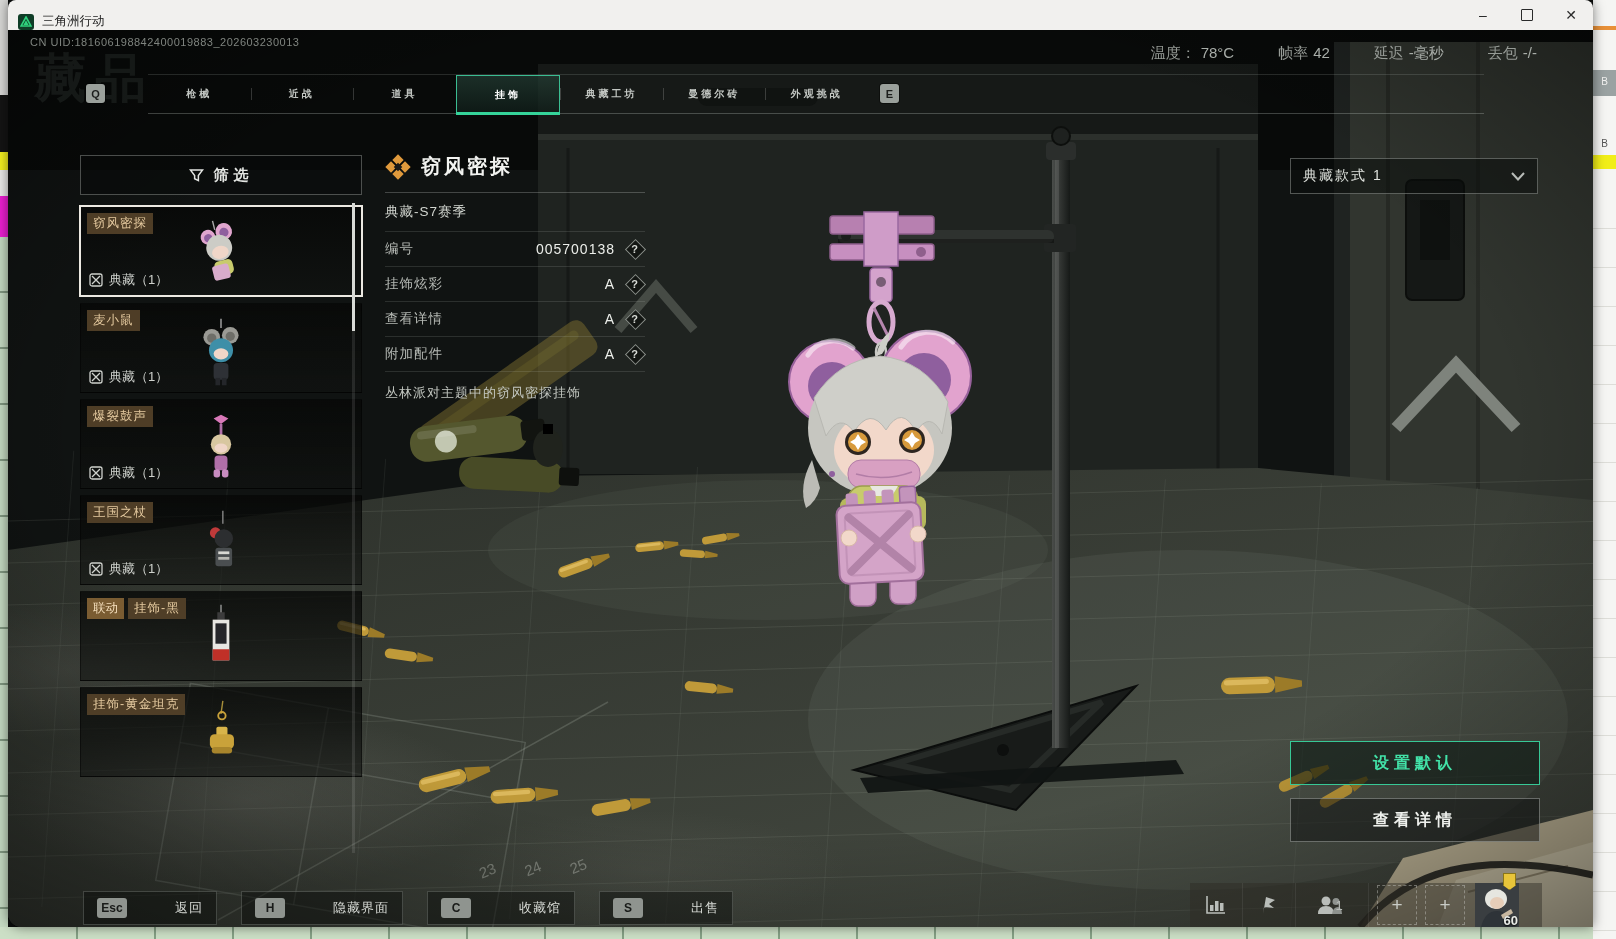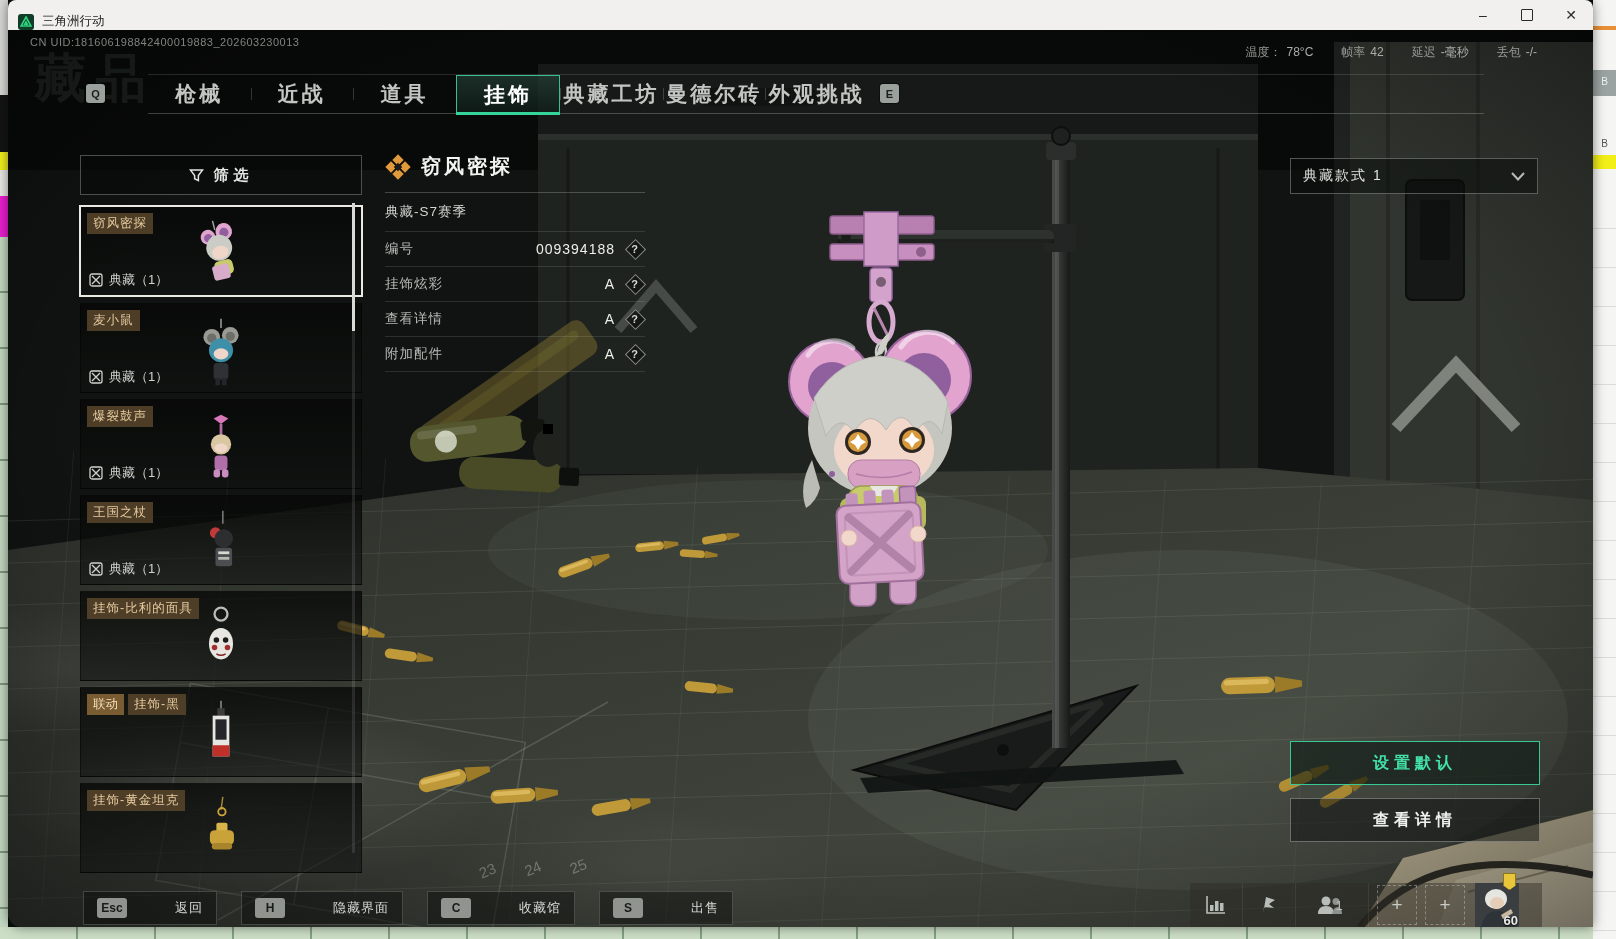--- a/index.html
+++ b/index.html
@@ -27,29 +27,29 @@
   .wc{width:44px;height:100%;display:flex;align-items:center;justify-content:center;
       color:#2a2a2a;font-size:14px;}
   .wc .maxbox{width:10px;height:10px;border:1.3px solid #2a2a2a;border-radius:1px;}
 
   
   #viewport{left:0;top:30px;width:1585px;height:897px;background:#0d100e;overflow:hidden;}
   #scene{position:absolute;left:0;top:0;}
 
   #uid{left:22px;top:6px;font-size:11px;color:#7f847f;letter-spacing:.5px;}
   #watermark{left:26px;top:14px;font-size:52px;font-weight:bold;color:rgba(160,172,165,.10);letter-spacing:8px;}
-  #stats{right:56px;top:14px;display:flex;gap:28px;font-size:12px;color:#969b96;align-items:center;}
+  #stats{right:56px;top:14px;display:flex;gap:44px;font-size:15px;color:#969b96;align-items:center;}
   #stats span{margin-left:5px;color:#a8ada8;}
 
   
   #tabbar{left:140px;top:44px;width:1336px;height:38px;
     border-top:1px solid rgba(200,210,205,.16);border-bottom:1px solid rgba(200,210,205,.28);}
   #tabs{position:absolute;left:0;top:0;width:720px;height:100%;display:flex;}
   .tab{flex:1;display:flex;align-items:center;justify-content:center;position:relative;
-    color:#c2c6c2;font-size:21px;font-weight:bold;letter-spacing:3px;}
+    color:#c2c6c2;font-size:10px;font-weight:bold;letter-spacing:3px;}
   .tab:not(.sel):not(:first-child)::before{content:"";position:absolute;left:0;top:13px;height:12px;
     width:1px;background:rgba(255,255,255,.18);}
   .tab.sel{color:#fff;background:linear-gradient(180deg,rgba(38,66,56,.65),rgba(16,30,25,.75));
     border:1px solid #3bbd92;border-bottom:none;}
   .tab.sel::after{content:"";position:absolute;left:-1px;right:-1px;bottom:-2px;height:3px;background:#35d49a;}
   .keyhint{position:absolute;top:9px;width:19px;height:19px;border-radius:3px;background:#9aa09b;
     color:#1c1e1c;font-size:11px;font-weight:bold;display:flex;align-items:center;justify-content:center;
     box-shadow:0 0 0 1px rgba(0,0,0,.4);}
   #key-prev{left:-62px;} #key-next{left:732px;}
 
@@ -545,36 +545,20 @@
             </div>
           <div class="item-count">
             <svg width="14" height="14" viewBox="0 0 14 14">
               <rect x="1" y="1" width="12" height="12" rx="2" fill="none" stroke="#cfd2cd" stroke-width="1.3"></rect>
               <path d="M3 3 L11 11 M11 3 L3 11" stroke="#cfd2cd" stroke-width="1.3"></path>
             </svg>
             <span>典藏（1）</span>
           </div>
         </div>
 
-        <div class="charm-item">
-          <div class="thumb">
-            <svg width="60" height="74" viewBox="0 0 60 80">
-              <circle cx="30" cy="12" r="7" fill="none" stroke="#bbb" stroke-width="2.5"></circle>
-              <ellipse cx="30" cy="44" rx="13" ry="17" fill="#e8e6e0"></ellipse>
-              <circle cx="25" cy="40" r="3" fill="#1c1c1c"></circle>
-                <circle cx="35" cy="40" r="3" fill="#1c1c1c"></circle>
-              <circle cx="23" cy="48" r="3" fill="#a03030"></circle>
-                <circle cx="37" cy="48" r="3" fill="#a03030"></circle>
-              <path d="M25 55 Q30 58 35 55" stroke="#802020" stroke-width="1.6" fill="none"></path>
-            </svg>
-          </div>
-          <div class="item-name">
-              <span class="name-tag">挂饰-比利的面具</span>
-            </div>
-        </div>
 
         <div class="charm-item">
           <div class="thumb">
             <svg width="60" height="74" viewBox="0 0 60 80">
               <line x1="30" y1="2" x2="30" y2="14" stroke="#999" stroke-width="1.5"></line>
               <rect x="26" y="10" width="8" height="8" fill="#3c3c3c"></rect>
               <rect x="21" y="18" width="18" height="44" fill="#e8e6e2"></rect>
               <rect x="24" y="22" width="12" height="22" fill="#26262a"></rect>
               <rect x="21" y="50" width="18" height="12" fill="#c03028"></rect>
             </svg>
@@ -615,21 +599,21 @@
           <rect x="16" y="9" width="8" height="8" transform="rotate(45 20 13)" fill="#e09a3c"></rect>
           <rect x="10" y="10" width="6" height="6" transform="rotate(45 13 13)" fill="#1a1a18"></rect>
         </svg>
         <div id="detail-title">窃风密探</div>
       </div>
       <div class="drow season">
         <span>典藏-S7赛季</span>
       </div>
       <div class="drow">
         <span>编号</span>
-        <span class="dval">009394188</span>
+        <span class="dval">005700138</span>
         <span class="help">
             <span class="dm"></span>
             <span class="q">?</span>
           </span>
       </div>
       <div class="drow">
         <span>挂饰炫彩</span>
         <span class="dval">A</span>
         <span class="help">
             <span class="dm"></span>
@@ -645,20 +629,21 @@
           </span>
       </div>
       <div class="drow">
         <span>附加配件</span>
         <span class="dval">A</span>
         <span class="help">
             <span class="dm"></span>
             <span class="q">?</span>
           </span>
       </div>
+      <div id="detail-desc">丛林派对主题中的窃风密探挂饰</div>
     </div>
 
     <div id="style-dd" class="abs">
       <span>典藏款式 1</span>
       <svg width="14" height="9" viewBox="0 0 14 9" style="margin-left:auto">
         <polyline points="1,1 7,7.5 13,1" fill="none" stroke="#b8bcb8" stroke-width="2"></polyline>
       </svg>
     </div>
 
     <div id="btn-default" class="abs">设置默认</div>

